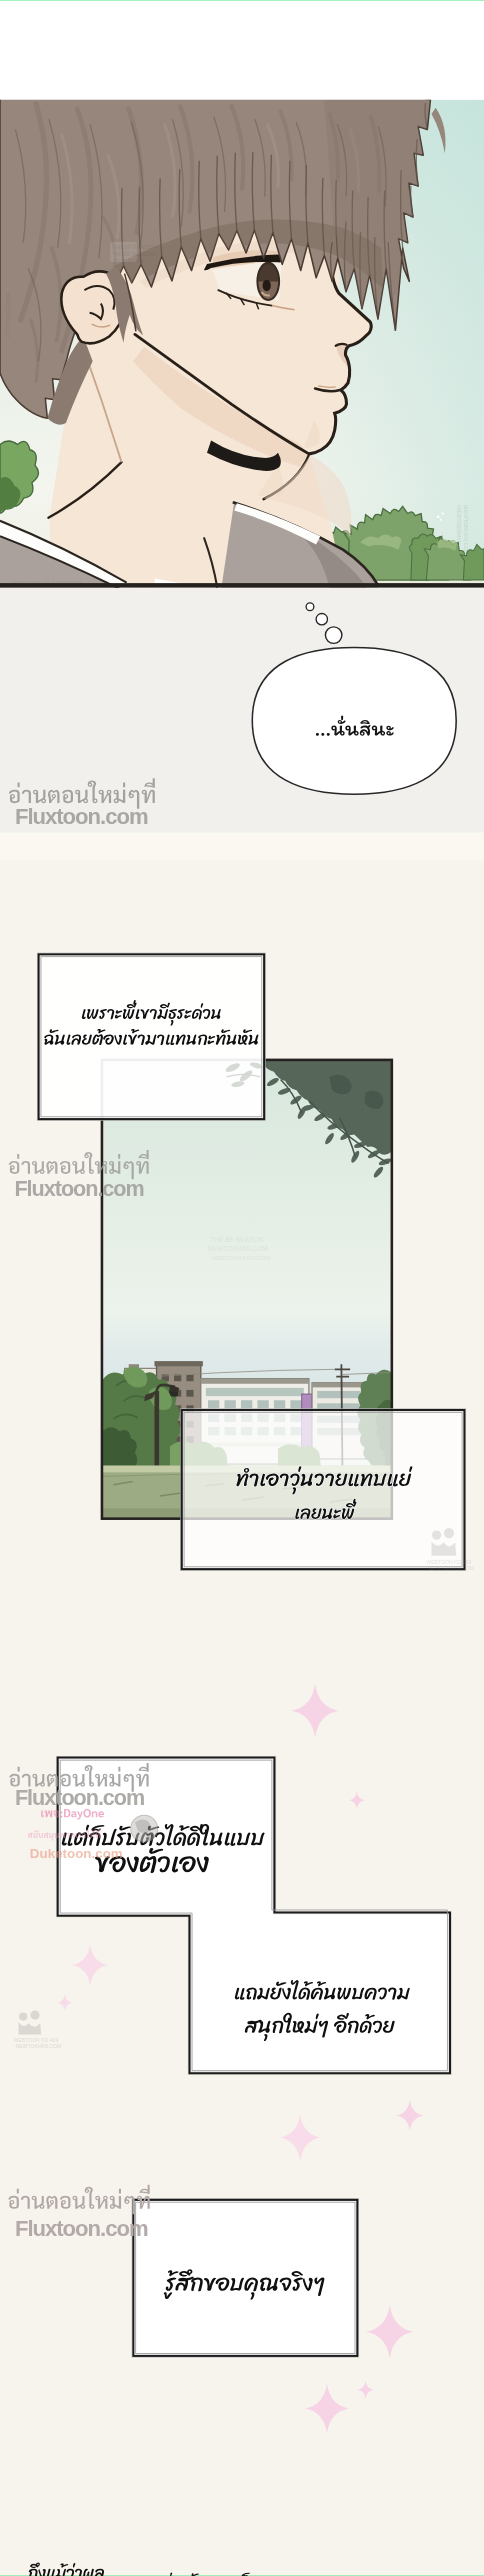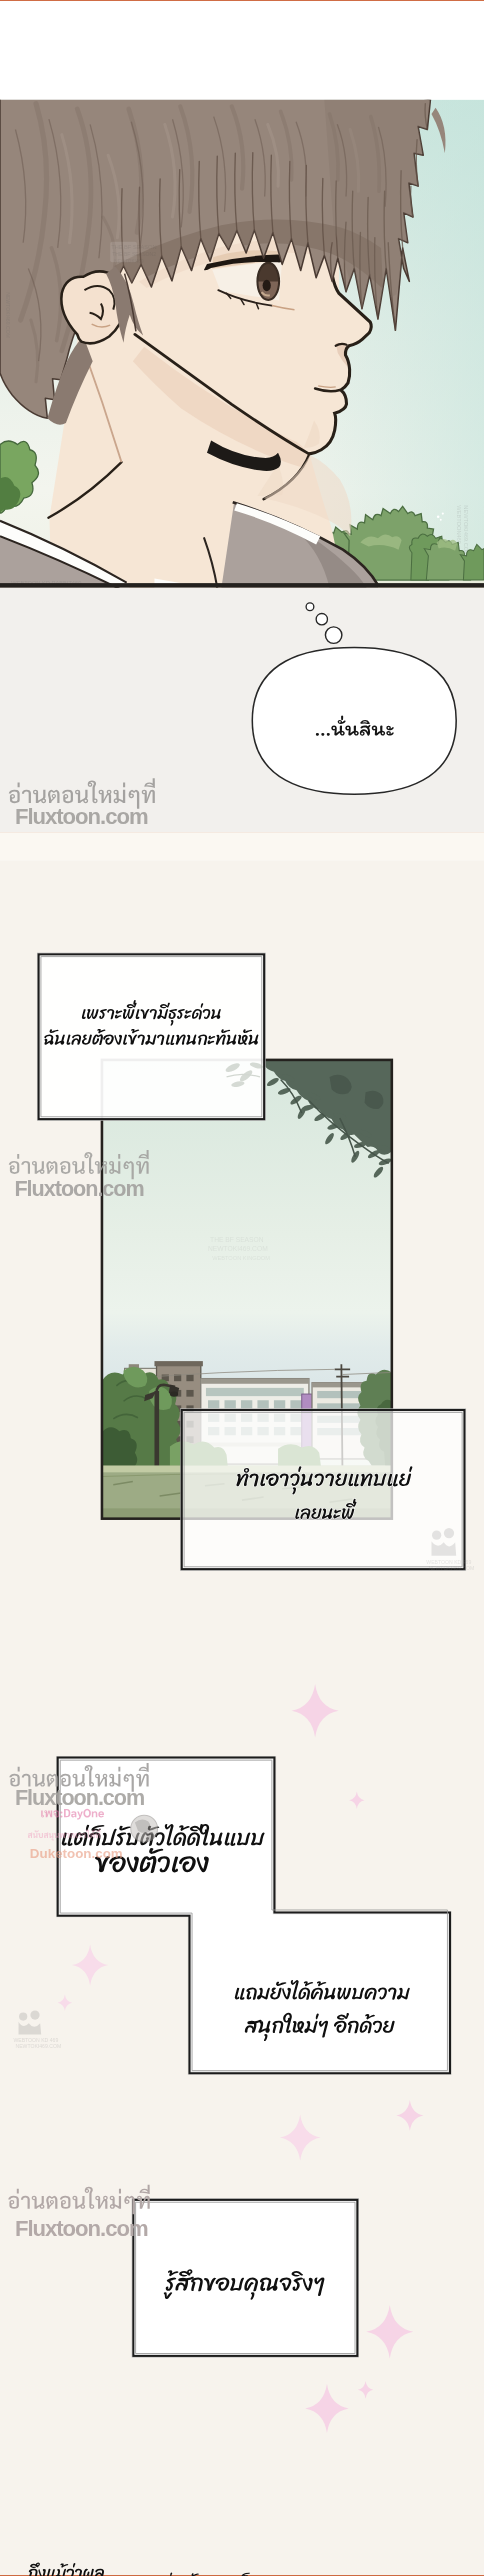--- a/index.html
+++ b/index.html
@@ -1,14 +1,14 @@
 <!DOCTYPE html>
 <html style="font-size:8.2px"><head><meta charset="utf-8"><style>
 html,body{margin:0;padding:0}
-#page{position:relative;width:484px;height:2576px;background:#c2410c;overflow:hidden;font-family:"Liberation Sans",sans-serif}
+#page{position:relative;width:484px;height:2576px;background:#86efac;overflow:hidden;font-family:"Liberation Sans",sans-serif}
 </style></head><body>
 <div id="page">
 <svg width="484" height="2576" viewBox="0 0 940 5000" xmlns="http://www.w3.org/2000/svg" style="position:absolute;left:0;top:0">
 <defs>
 <linearGradient id="sky1" x1="0" y1="0" x2="0" y2="1">
 <stop offset="0" stop-color="#cfe7df"></stop>
           <stop offset="0.45" stop-color="#e6efe8"></stop>
           <stop offset="0.8" stop-color="#f3f5ee"></stop>
           <stop offset="1" stop-color="#eef1e6"></stop>
 </linearGradient>

